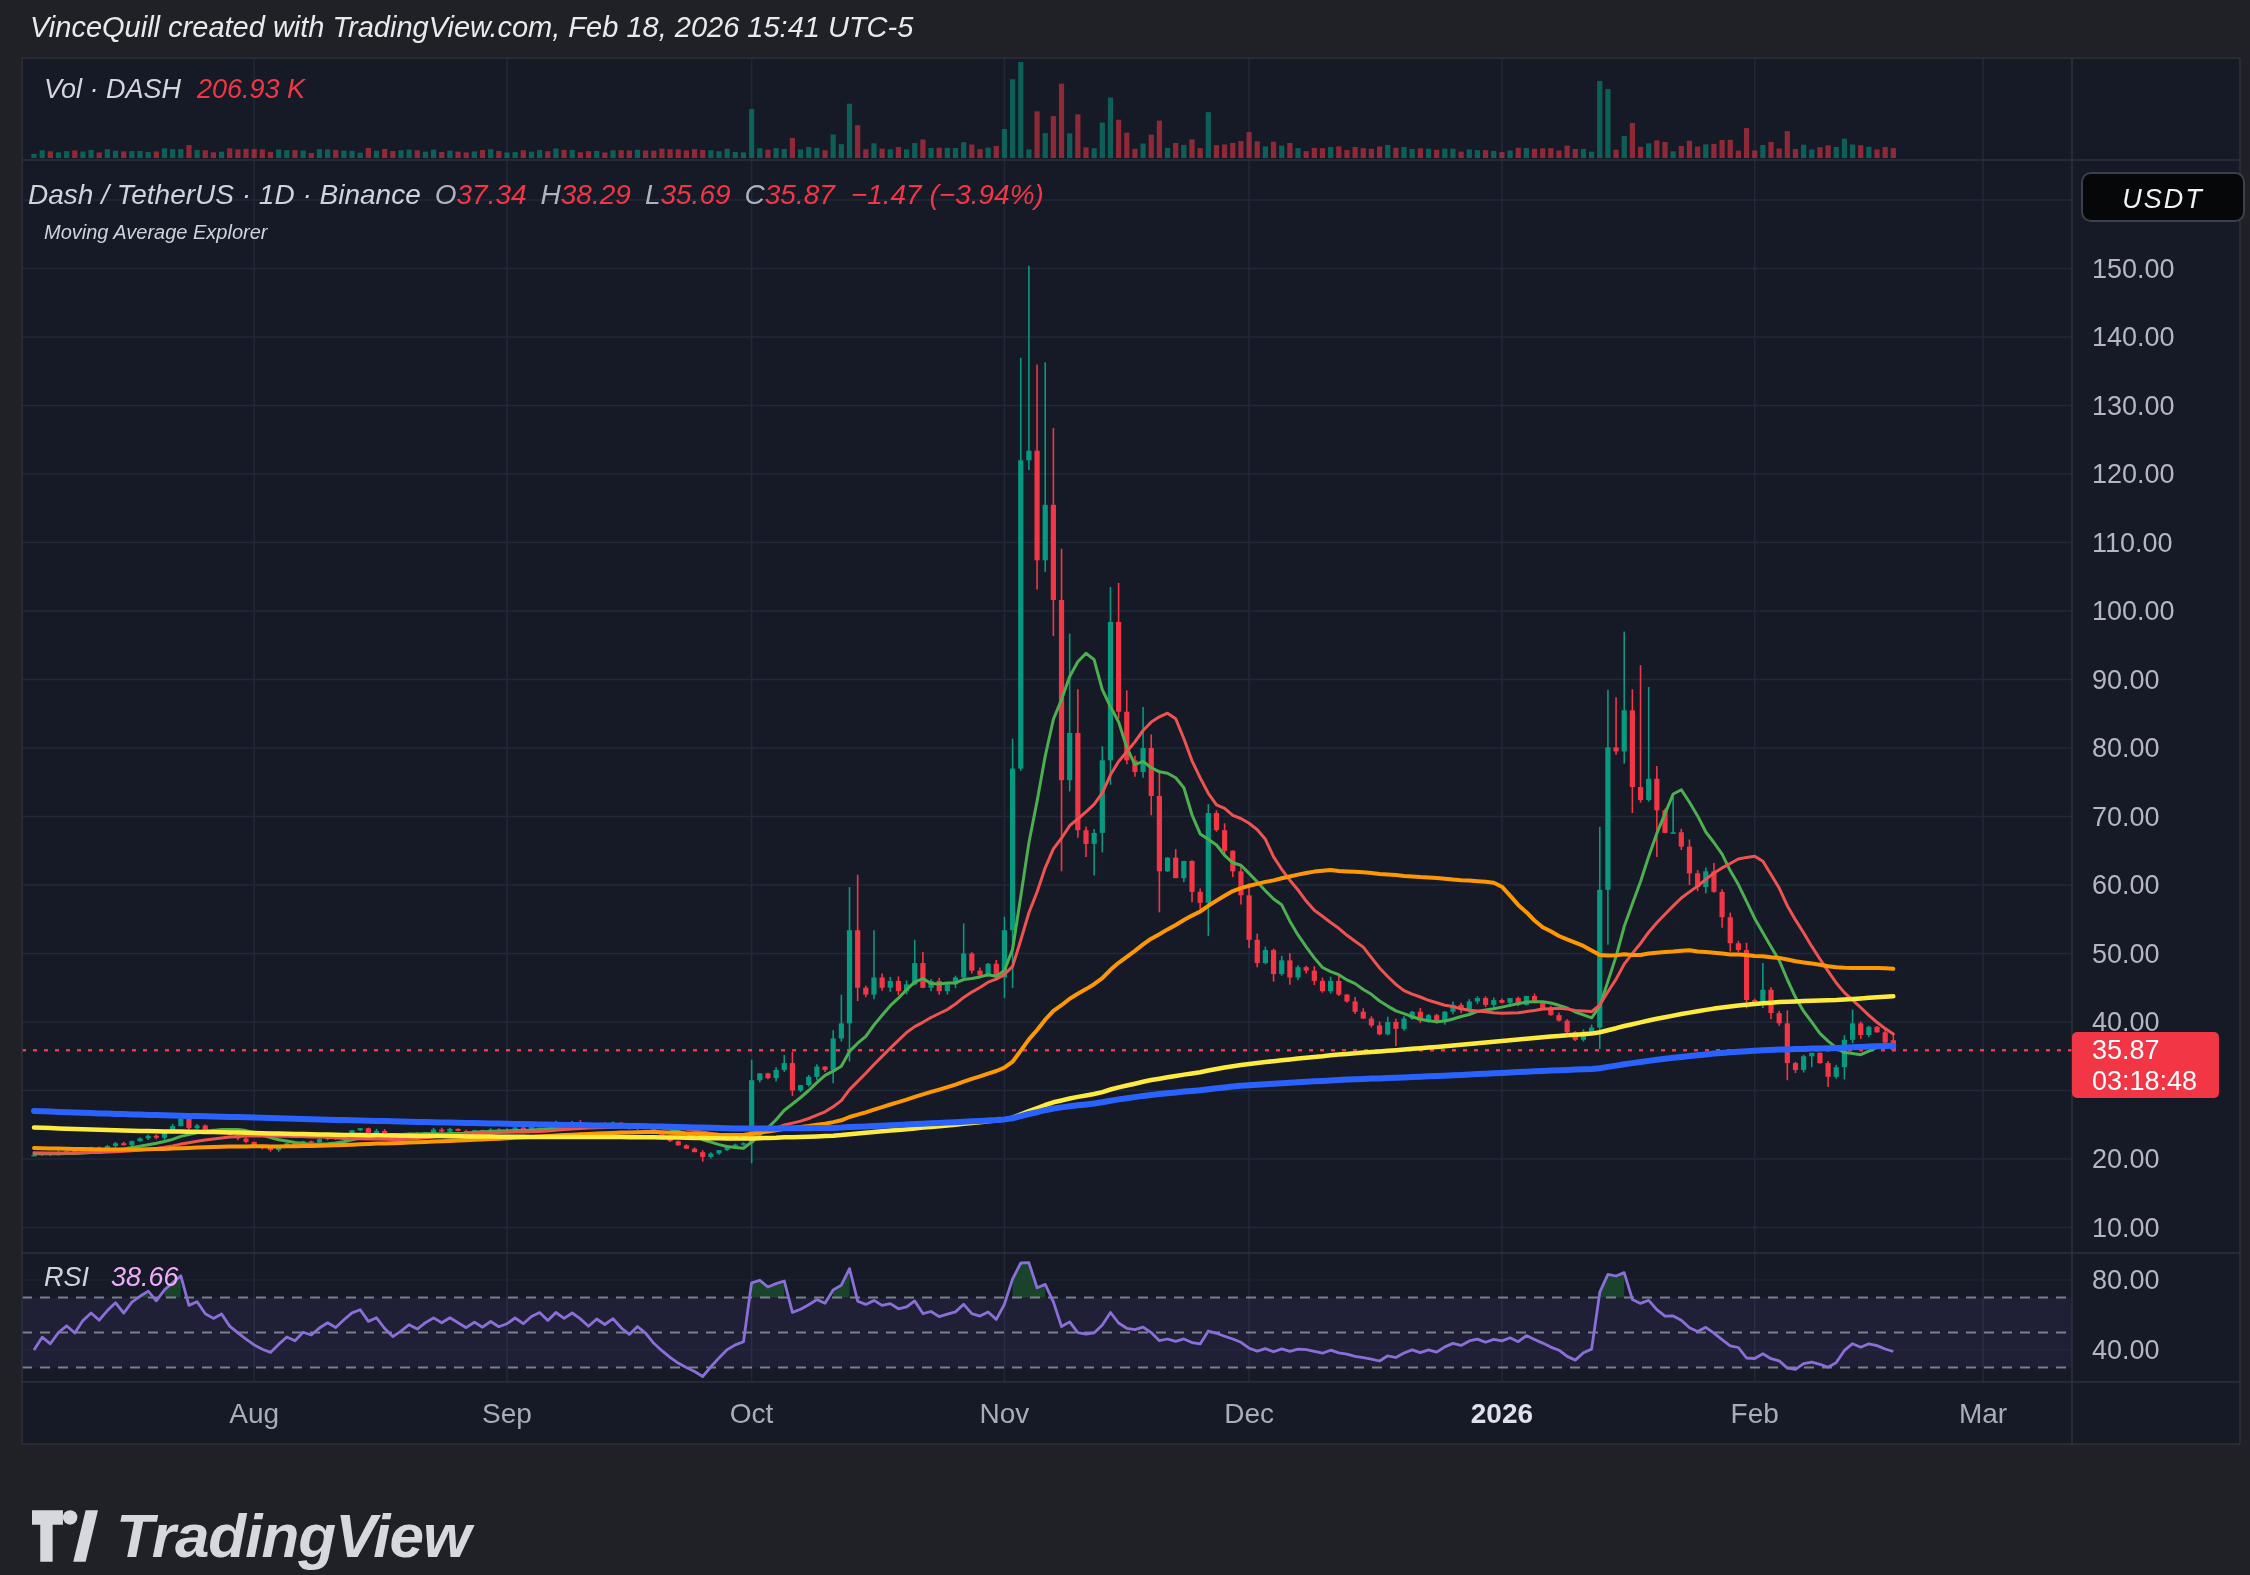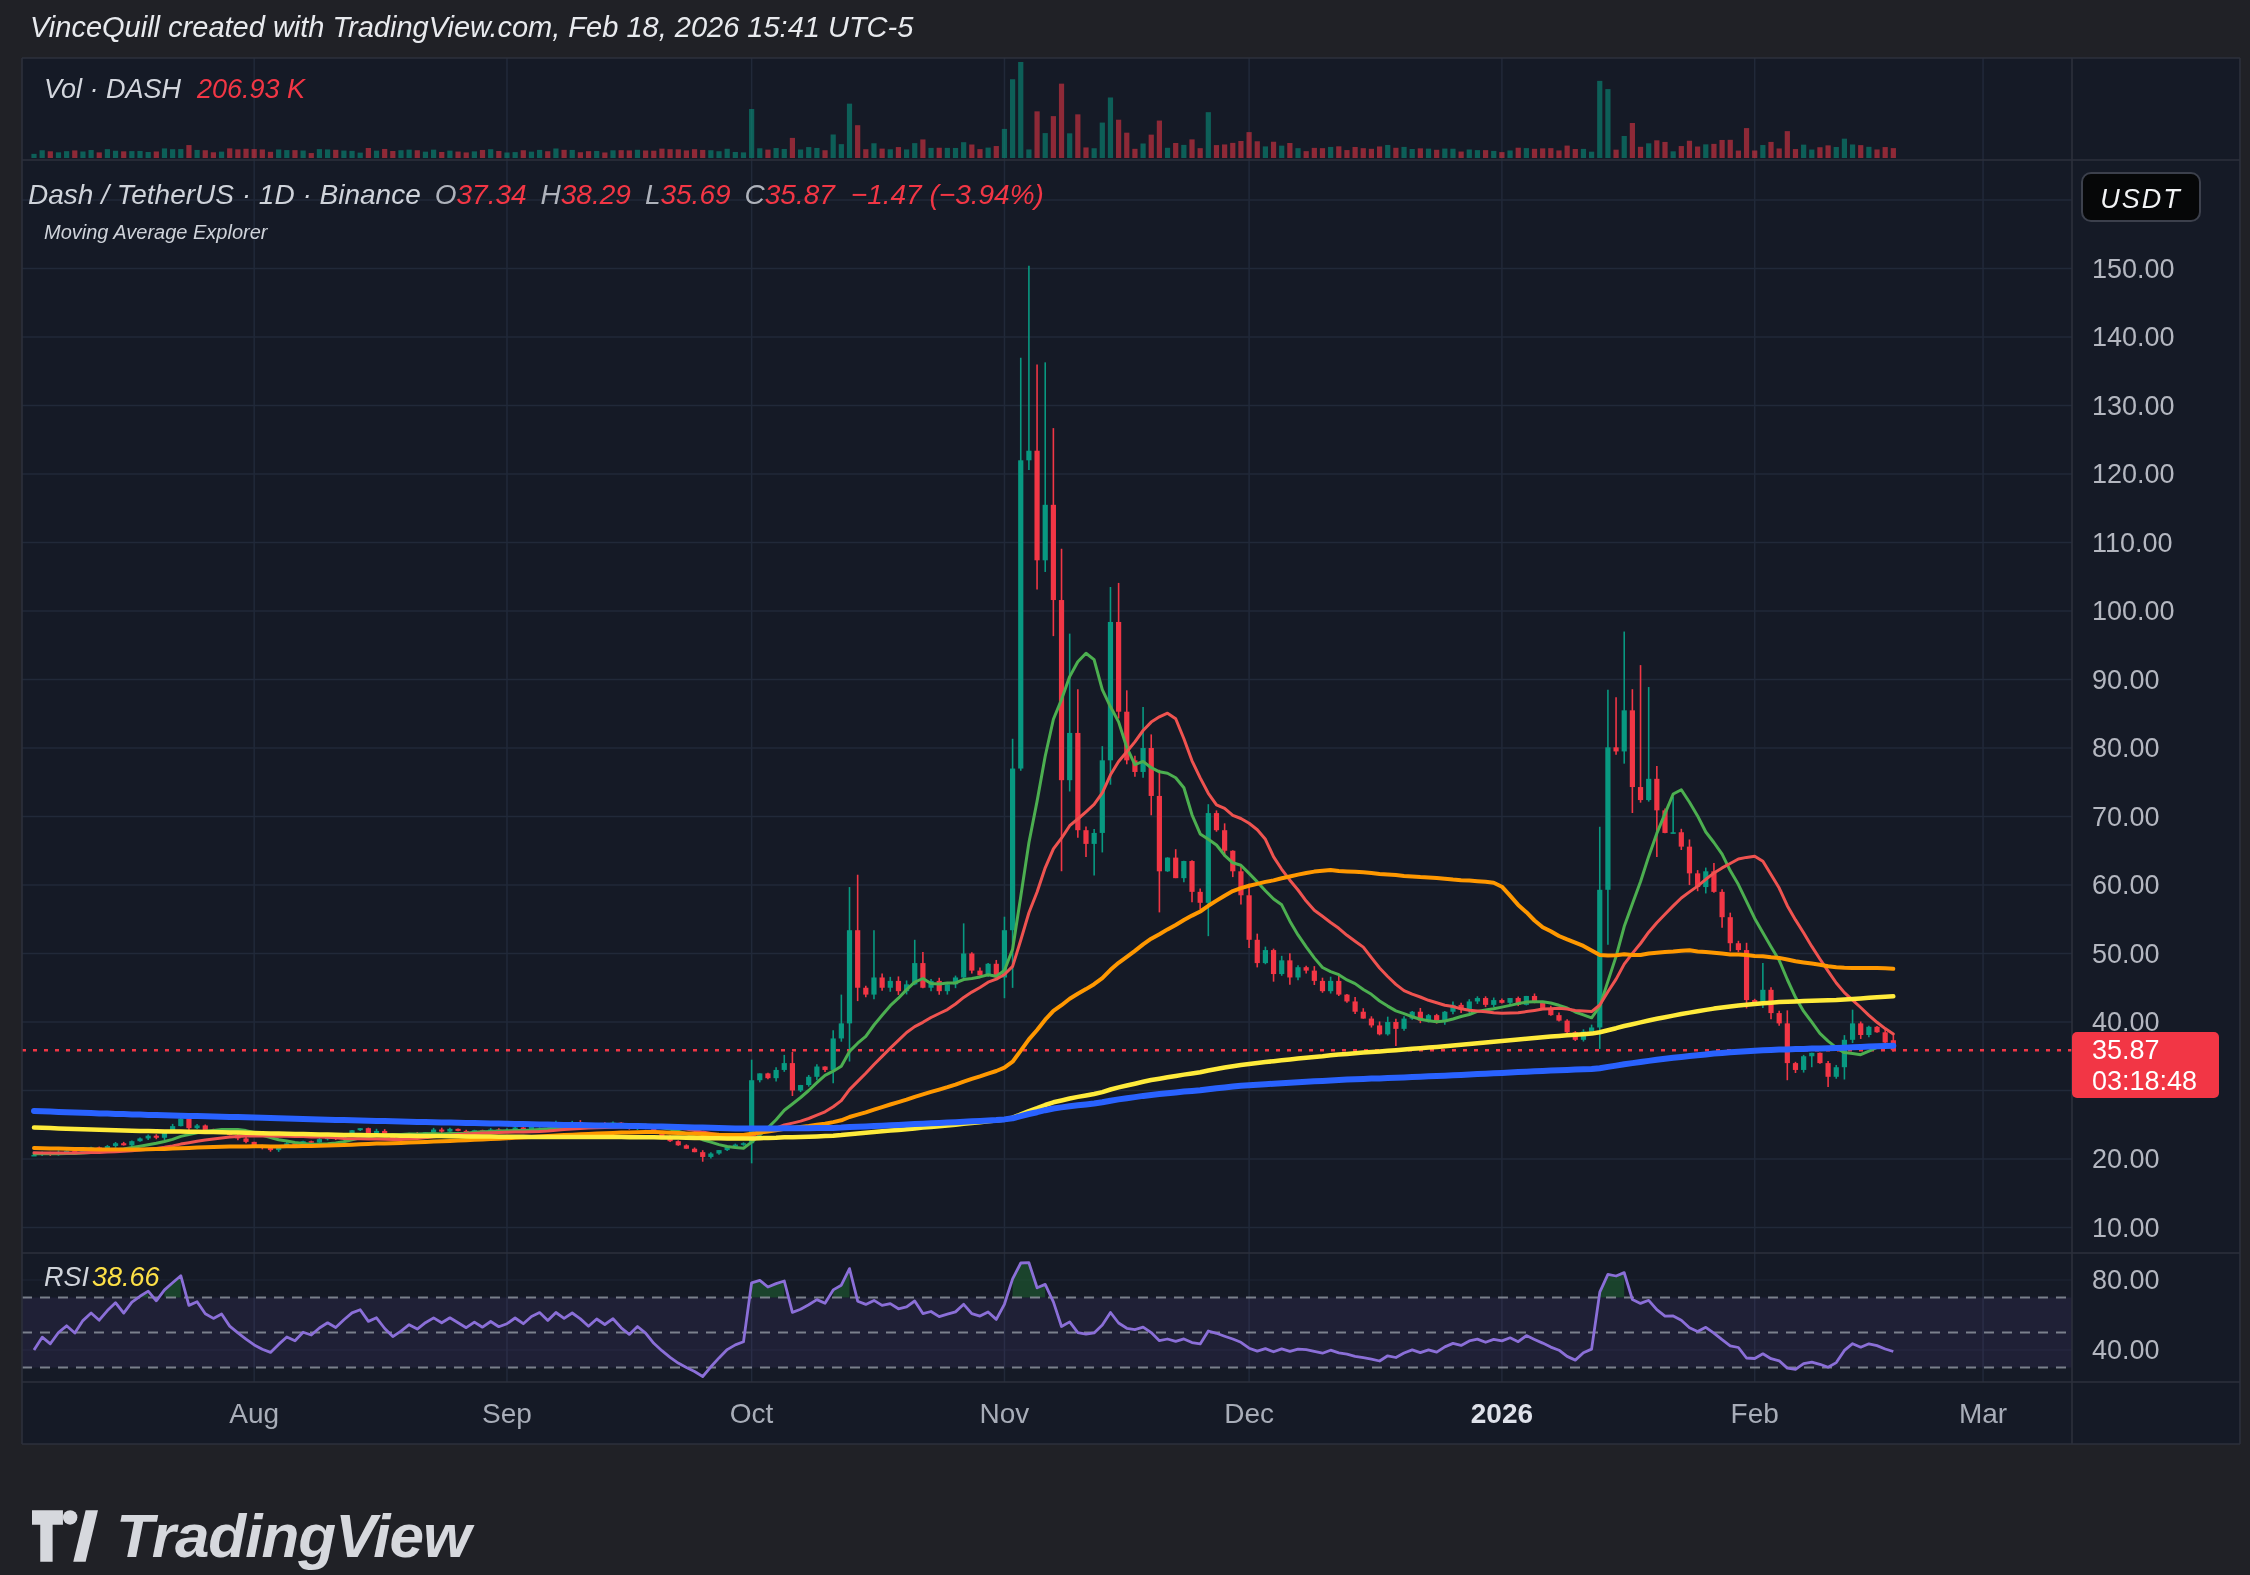--- a/index.html
+++ b/index.html
@@ -11,22 +11,22 @@
   .overlay{position:absolute;white-space:nowrap;pointer-events:auto;font-style:italic;}
   #title{left:30px;top:11px;font-size:29px;color:#e8eaee;}
   #vol-legend{left:44px;top:74px;font-size:27px;color:#d3d6dd;}
   #vol-legend .val{color:#f23645;margin-left:16px;}
   #sym-legend{left:28px;top:179px;font-size:28px;color:#cfd3da;}
   #sym-legend .ohlc-letter{color:#aeb2bb;margin-left:14px;}
   #sym-legend .ohlc-val{color:#f23645;}
   #sym-legend .chg{color:#f23645;margin-left:16px;}
   #ma-legend{left:44px;top:221px;font-size:20px;color:#cfd3da;}
   #rsi-legend{left:44px;top:1262px;font-size:27px;color:#cfd3da;}
-  #rsi-legend .val{color:#fde047;margin-left:3px;}
-  #usdt-btn{left:2081px;top:172px;width:120px;height:50px;line-height:50px;
+  #rsi-legend .val{color:#f0abfc;margin-left:22px;}
+  #usdt-btn{left:2081px;top:172px;width:164px;height:50px;line-height:50px;
     text-align:center;background:#060708;border:2px solid #3c404c;border-radius:10px;
     color:#f2f3f5;font-size:27px;letter-spacing:2px;cursor:pointer;box-sizing:border-box;}
   #tv-logo{left:32px;top:1500px;display:flex;align-items:center;gap:18px;cursor:pointer;}
   #tv-logo .logo-text{font-size:62px;font-weight:bold;color:#d6d8dd;letter-spacing:-1px;}
   svg text{font-family:"Liberation Sans","DejaVu Sans",sans-serif;}
 </style>
 </head>
 <body>
 
 <div id="stage">

